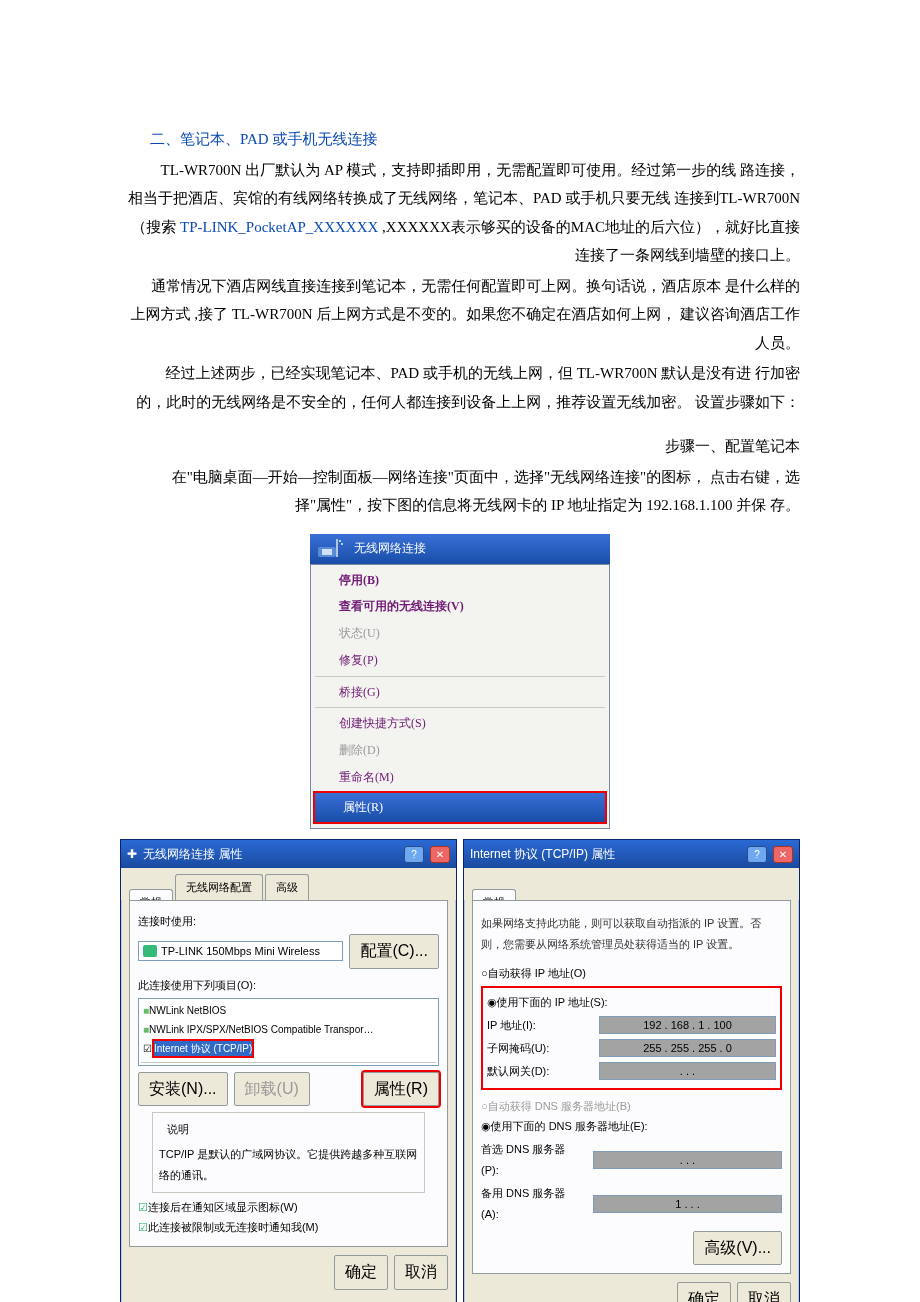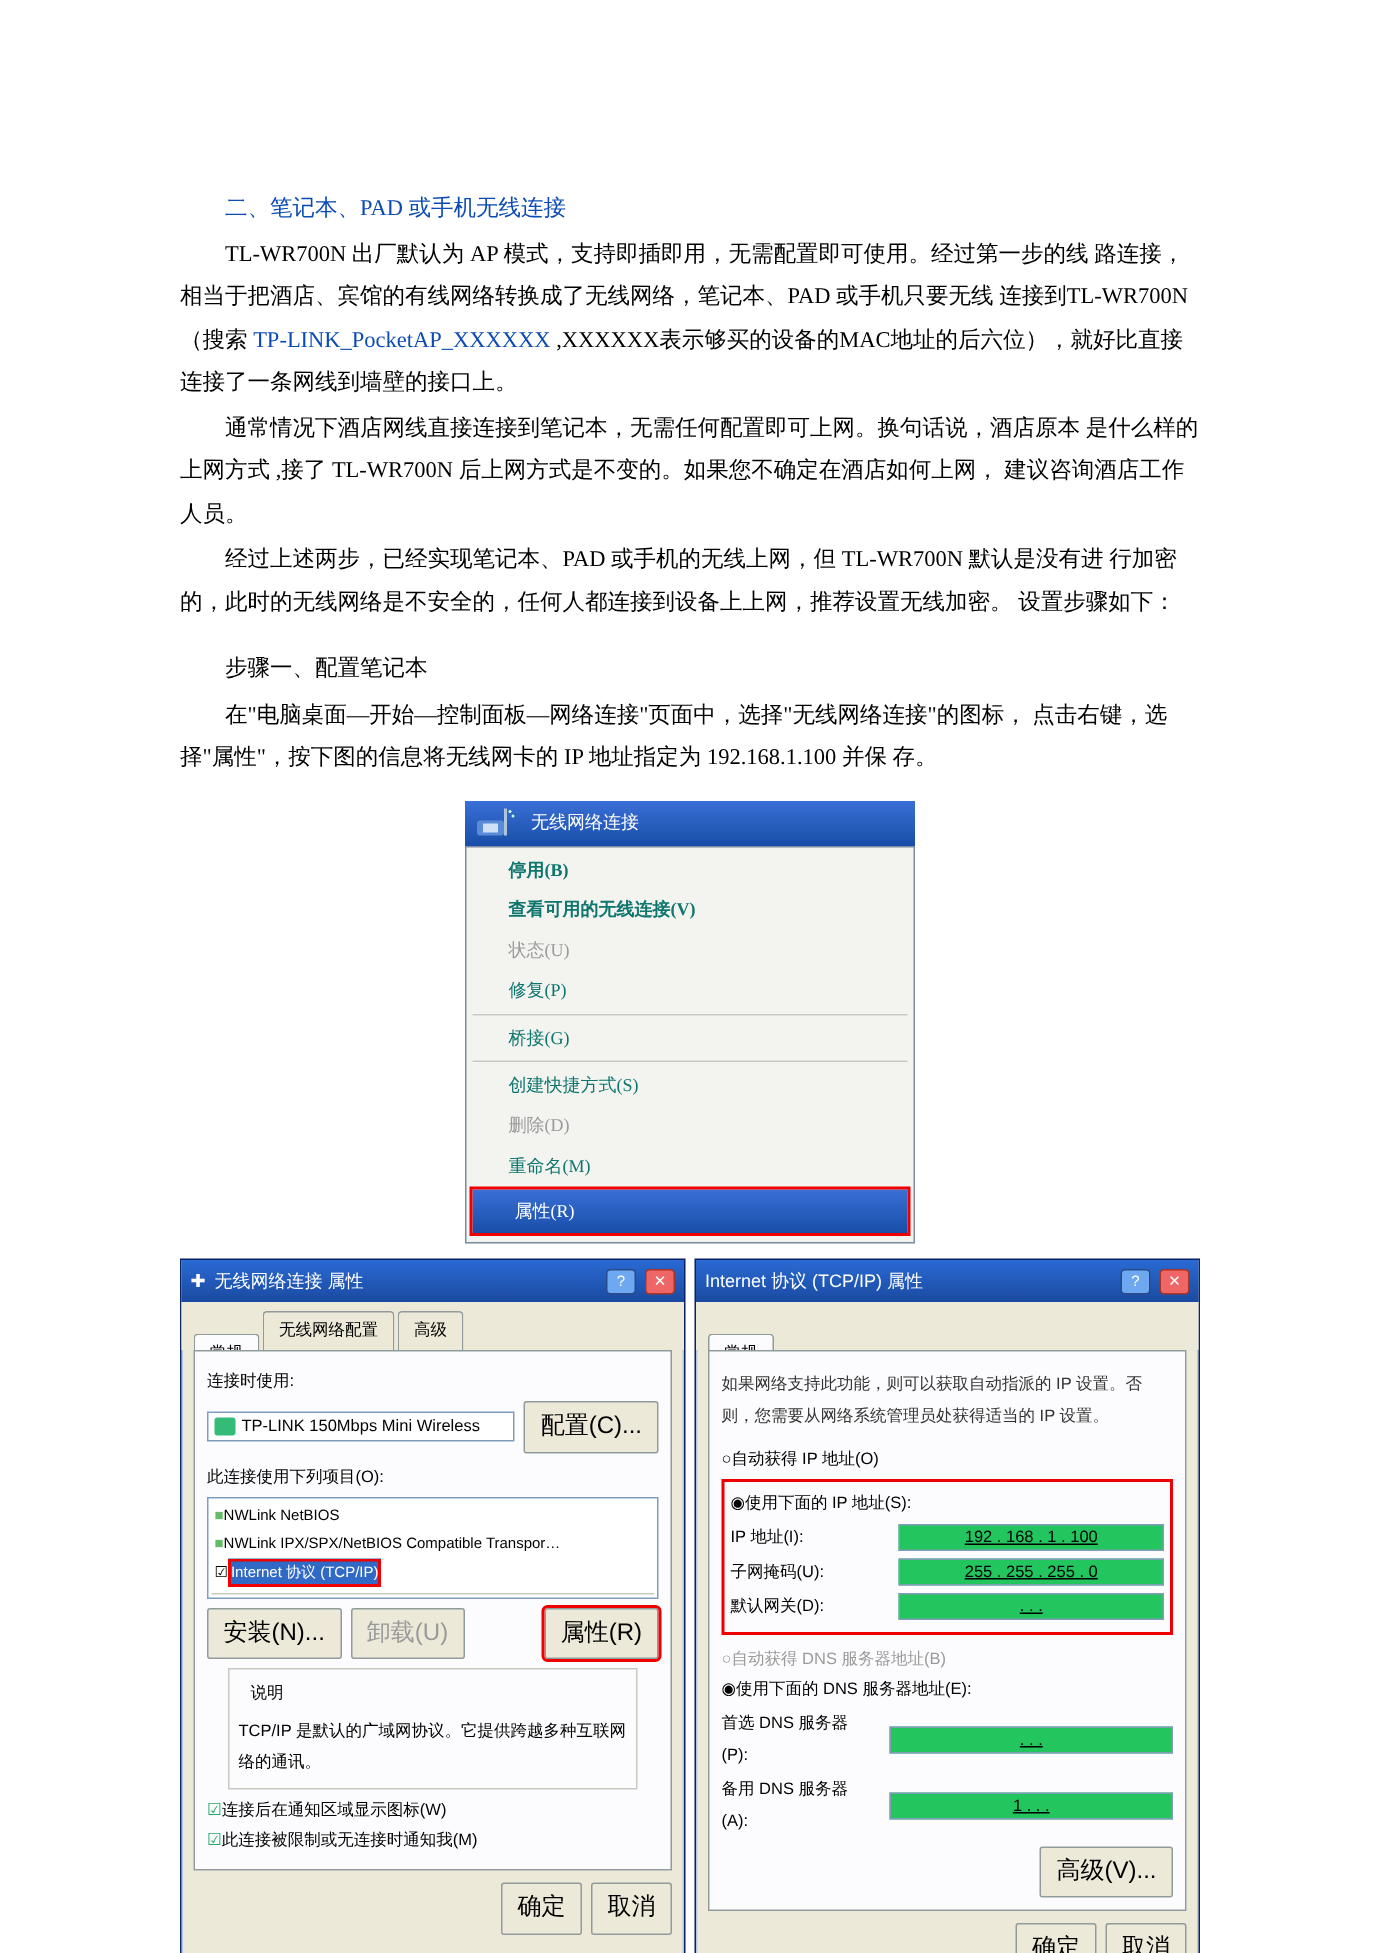--- a/index.html
+++ b/index.html
@@ -10,21 +10,21 @@
     font-size: 15px;
     color: #000;
     line-height: 1.9;
   }
   .page {
     width: 920px;
     min-height: 1302px;
     box-sizing: border-box;
     padding: 110px 120px 60px 120px;
   }
-  .p { text-indent: 2em; margin: 0 0 2px 0; }
+  .p { text-indent: 2em; margin: 0 0 2px 0; text-align: right; }
   .blue-link { color: #0b4bb3; }
   .section-title { color: #0b4bb3; text-indent: 2em; margin-bottom: 2px; }
   .bold { font-weight: bold; }
   .gap { height: 14px; }
 
   
   .ctx-wrap { margin: 14px auto 10px auto; width: 300px; }
   .ctx-header {
     background: linear-gradient(#3a6fd6, #184ea8);
     color: #fff; font-size: 12px; padding: 3px 6px;
@@ -32,21 +32,21 @@
   }
   .ctx-icon {
     width: 32px; height: 24px; display: inline-block;
   }
   .ctx-icon svg { display:block; }
   .ctx-menu {
     border: 1px solid #7b8aa0; background: #f3f3f0;
     font-size: 12px; padding: 2px 0;
   }
   .ctx-item {
-    padding: 2px 10px 2px 28px; color: #0f766e;
+    padding: 2px 10px 2px 28px; color: #701a75;
   }
   .ctx-item.bold { font-weight: bold; }
   .ctx-item.disabled { color: #9a9a9a; }
   .ctx-sep { border-top: 1px solid #c9c9c3; margin: 2px 4px; }
   .ctx-prop {
     margin: 0 2px 2px 2px;
     background: linear-gradient(#3a6fd6, #184ea8);
     color: #fff; padding: 3px 10px 3px 28px; font-size: 12px;
     border: 2px solid #e00;
   }
@@ -116,22 +116,22 @@
   .chkline::before { content:"\2611 "; color:#2a6; }
   .dlg-footer {
     display:flex; justify-content:flex-end; gap:6px; padding: 0 8px 8px 0;
   }
   .radio::before { content:"\25CB "; }
   .radio.sel::before { content:"\25C9 "; }
   .redframe-box { border:2px solid #e00; padding:4px; margin:2px 0 6px 0; }
   .iprow { display:flex; align-items:center; gap:12px; margin:2px 0; }
   .iprow .lbl { width:100px; }
   .ipslots {
-    border:1px solid #7f9db9; background:#22c55e; height:16px; line-height:16px;
-    padding:0 4px; flex:1; display:flex; gap:6px; font-size:11px; justify-content:space-around;text-decoration:underline;
+    border:1px solid #7f9db9; background:#a3a3a3; height:16px; line-height:16px;
+    padding:0 4px; flex:1; display:flex; gap:6px; font-size:11px; justify-content:space-around;
   }
   .note { font-size:11px; color:#333; margin:4px 0 8px 0; }
   .rtrow { display:flex; justify-content:flex-end; margin-top:6px; }
 </style>
 </head>
 <body>
 
 <div class="page">
 
   <p class="section-title">二、笔记本、PAD 或手机无线连接</p>

